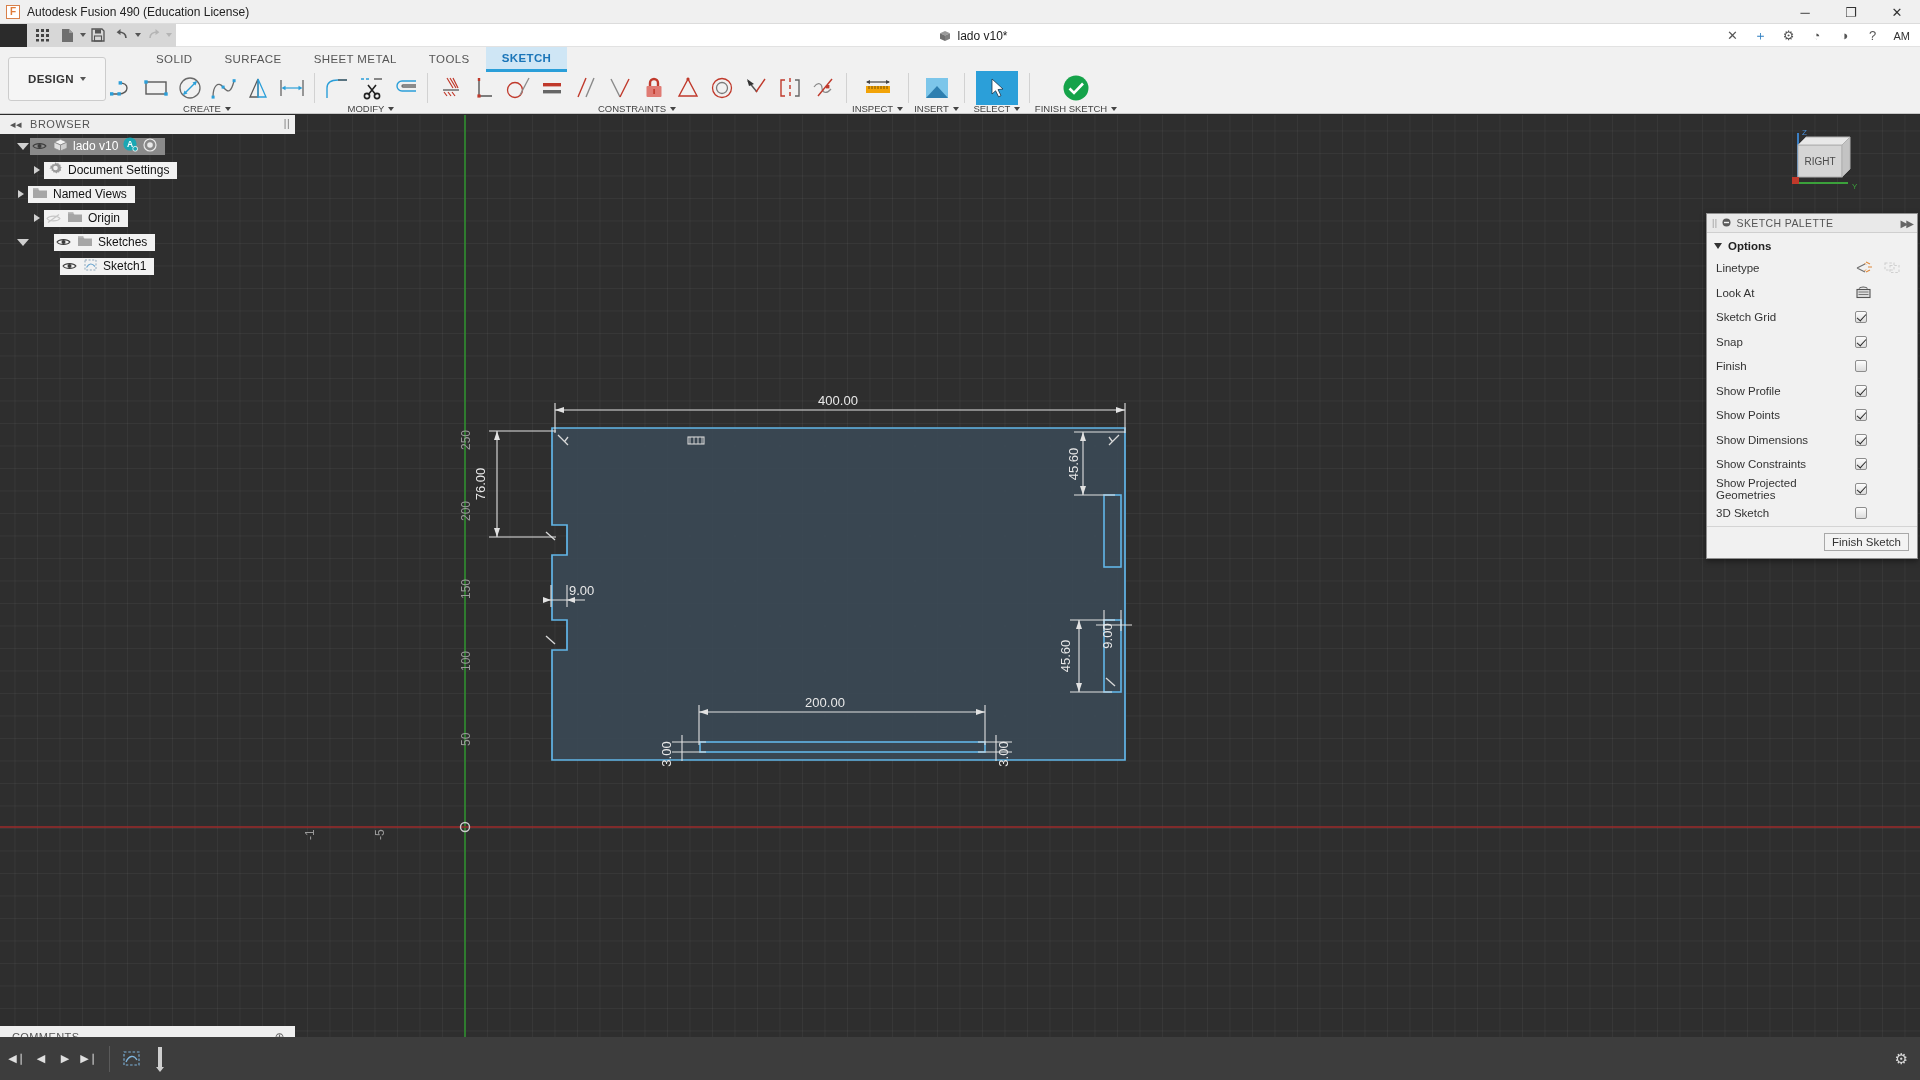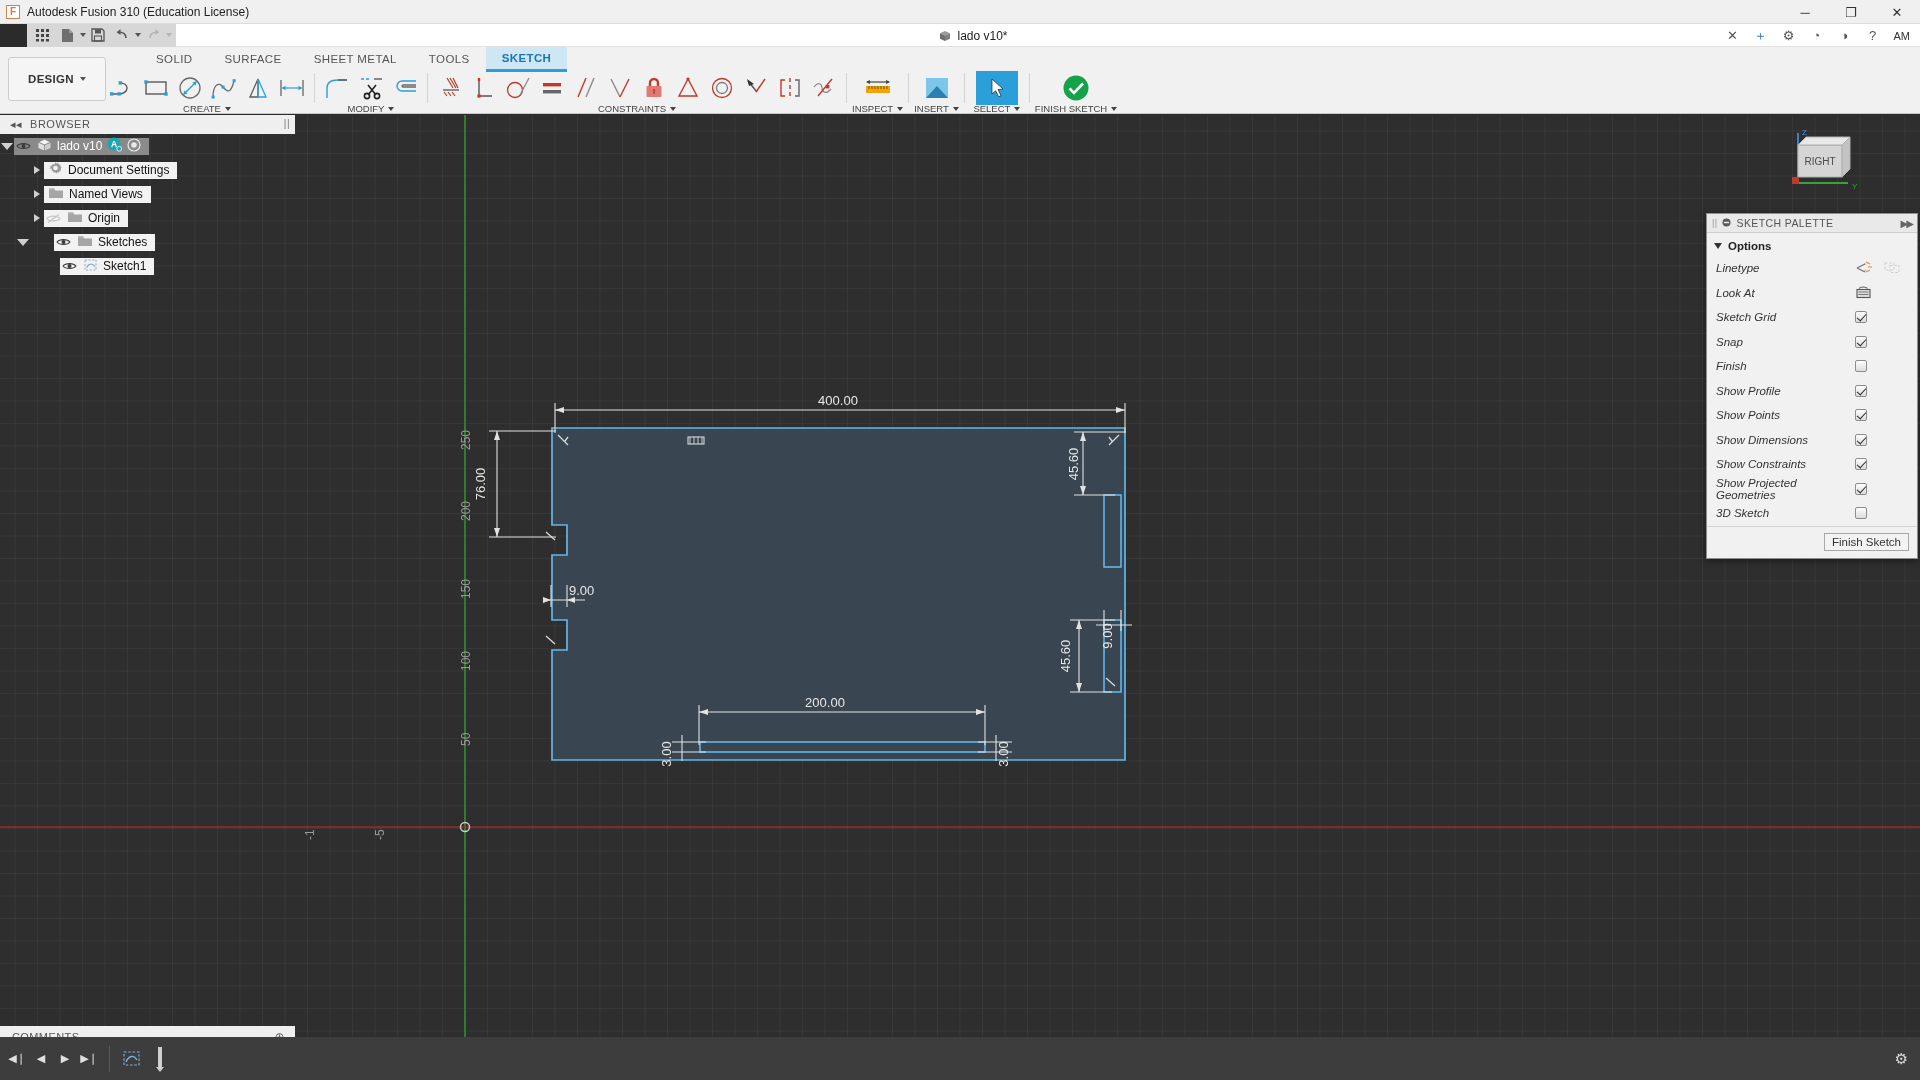--- a/index.html
+++ b/index.html
@@ -127,21 +127,21 @@
     font-size:10.5px; color:#555; letter-spacing:.4px;
   }
   #palhdr .grip{ color:#999; font-size:9px; }
   #palhdr .pin{ margin-left:auto; color:#666; font-size:10px; letter-spacing:-2px;}
   #optrow{
     display:flex; align-items:center; gap:6px; padding:7px 0 4px 7px;
     font-size:11.5px; color:#222; font-weight:bold;
   }
   #optrow .tri2{ width:0;height:0;border-left:4.5px solid transparent;border-right:4.5px solid transparent;border-top:6px solid #333;}
   .prow{ display:flex; align-items:center; height:24.5px; padding:0 0 0 9px; font-size:11.5px; color:#333;}
-  .prow .pname{ flex:1;font-style:italic; }
+  .prow .pname{ flex:1; }
   .pctl{ width:62px; display:flex; align-items:center; justify-content:flex-start; gap:10px;}
   .chk{
     width:12px;height:12px;border:1px solid #8d8d8d;border-radius:2px;
     background:linear-gradient(#fdfdfd,#dcdcdc); position:relative;
   }
   .chk.on:after{
     content:""; position:absolute; left:3px; top:0px; width:4px;height:8px;
     border:solid #2a2a2a; border-width:0 1.6px 1.6px 0; transform:rotate(42deg);
   }
   #palfoot{ border-top:1px solid #d4d4d4; padding:6px 8px 7px; display:flex; justify-content:flex-end;}
@@ -177,21 +177,21 @@
   .tlbtn{ width:22px;height:26px; display:flex;align-items:center;justify-content:center;color:#e0e0e0; font-size:11px;}
   #tlsep{ width:1px;height:26px;background:#5a5a5a; margin:0 7px;}
   #tlgear{ position:absolute; right:12px; color:#d8d8d8; font-size:15px;}
   .tlnode{ width:26px;height:28px;display:flex;align-items:center;justify-content:center;}
 </style>
 </head>
 <body>
 
 <div id="titlebar">
   <div class="appicon">F</div>
-  <div class="ttl">Autodesk Fusion 310 (Education License)</div>
+  <div class="ttl">Autodesk Fusion 490 (Education License)</div>
   <div id="winbtns">
     <div>─</div>
     <div>❐</div>
     <div>✕</div>
   </div>
 </div>
 
 <div id="qat">
   <div class="qgroup">
     <div class="qbtn">
@@ -636,21 +636,21 @@
     <text class="dimtxt" x="1008" y="639" text-anchor="middle" transform="rotate(-90 1008 639)">3.00</text>
   </svg>
 
   <div id="browser">
     <div id="browserhdr">
       <span>◂◂</span>
       <span>BROWSER</span>
       <span class="hb">||</span>
     </div>
 
-    <div class="trow sel" style="">
+    <div class="trow sel" style="padding-left:16px">
       <span class="tri down">
           <i></i>
         </span>
       <div class="twrap">
         <span class="eye">
           <svg width="15" height="10" viewBox="0 0 15 10">
               <path d="M1 5c2.5-3.2 10.5-3.2 13 0-2.5 3.2-10.5 3.2-13 0z" fill="none" stroke="#3a3a3a" stroke-width="1.1"></path>
               <circle cx="7.5" cy="5" r="2" fill="#3a3a3a"></circle>
             </svg>
         </span>
@@ -686,21 +686,21 @@
         <span>
           <svg width="15" height="15" viewBox="0 0 15 15">
               <path d="M7.5 1.3l1.2 1.2 1.6-.5.6 1.6 1.7.2-.2 1.7 1.3 1-1.1 1.3.6 1.6-1.6.6-.5 1.6-1.6-.4-1.2 1.2-1.2-1.2-1.6.4-.5-1.6-1.6-.6.6-1.6L1.3 7.5l1.3-1-.2-1.7 1.7-.2.6-1.6 1.6.5z" fill="#9b9b9b"></path>
               <circle cx="7.5" cy="7" r="2.3" fill="#f2f2f2"></circle>
             </svg>
         </span>
         <span class="tlbl">Document Settings</span>
       </div>
     </div>
 
-    <div class="trow" style="padding-left:30px">
+    <div class="trow" style="padding-left:14px">
       <span class="tri">
           <i></i>
         </span>
       <div class="twrap" style="padding-left:4px">
         <span>
           <svg width="16" height="13" viewBox="0 0 16 13">
               <path d="M1 3h5l1.4 1.6H15V12H1z" fill="#a6a6a6"></path>
               <path d="M1 2h5l1.3 1.4H1z" fill="#bdbdbd"></path>
             </svg>
         </span>

